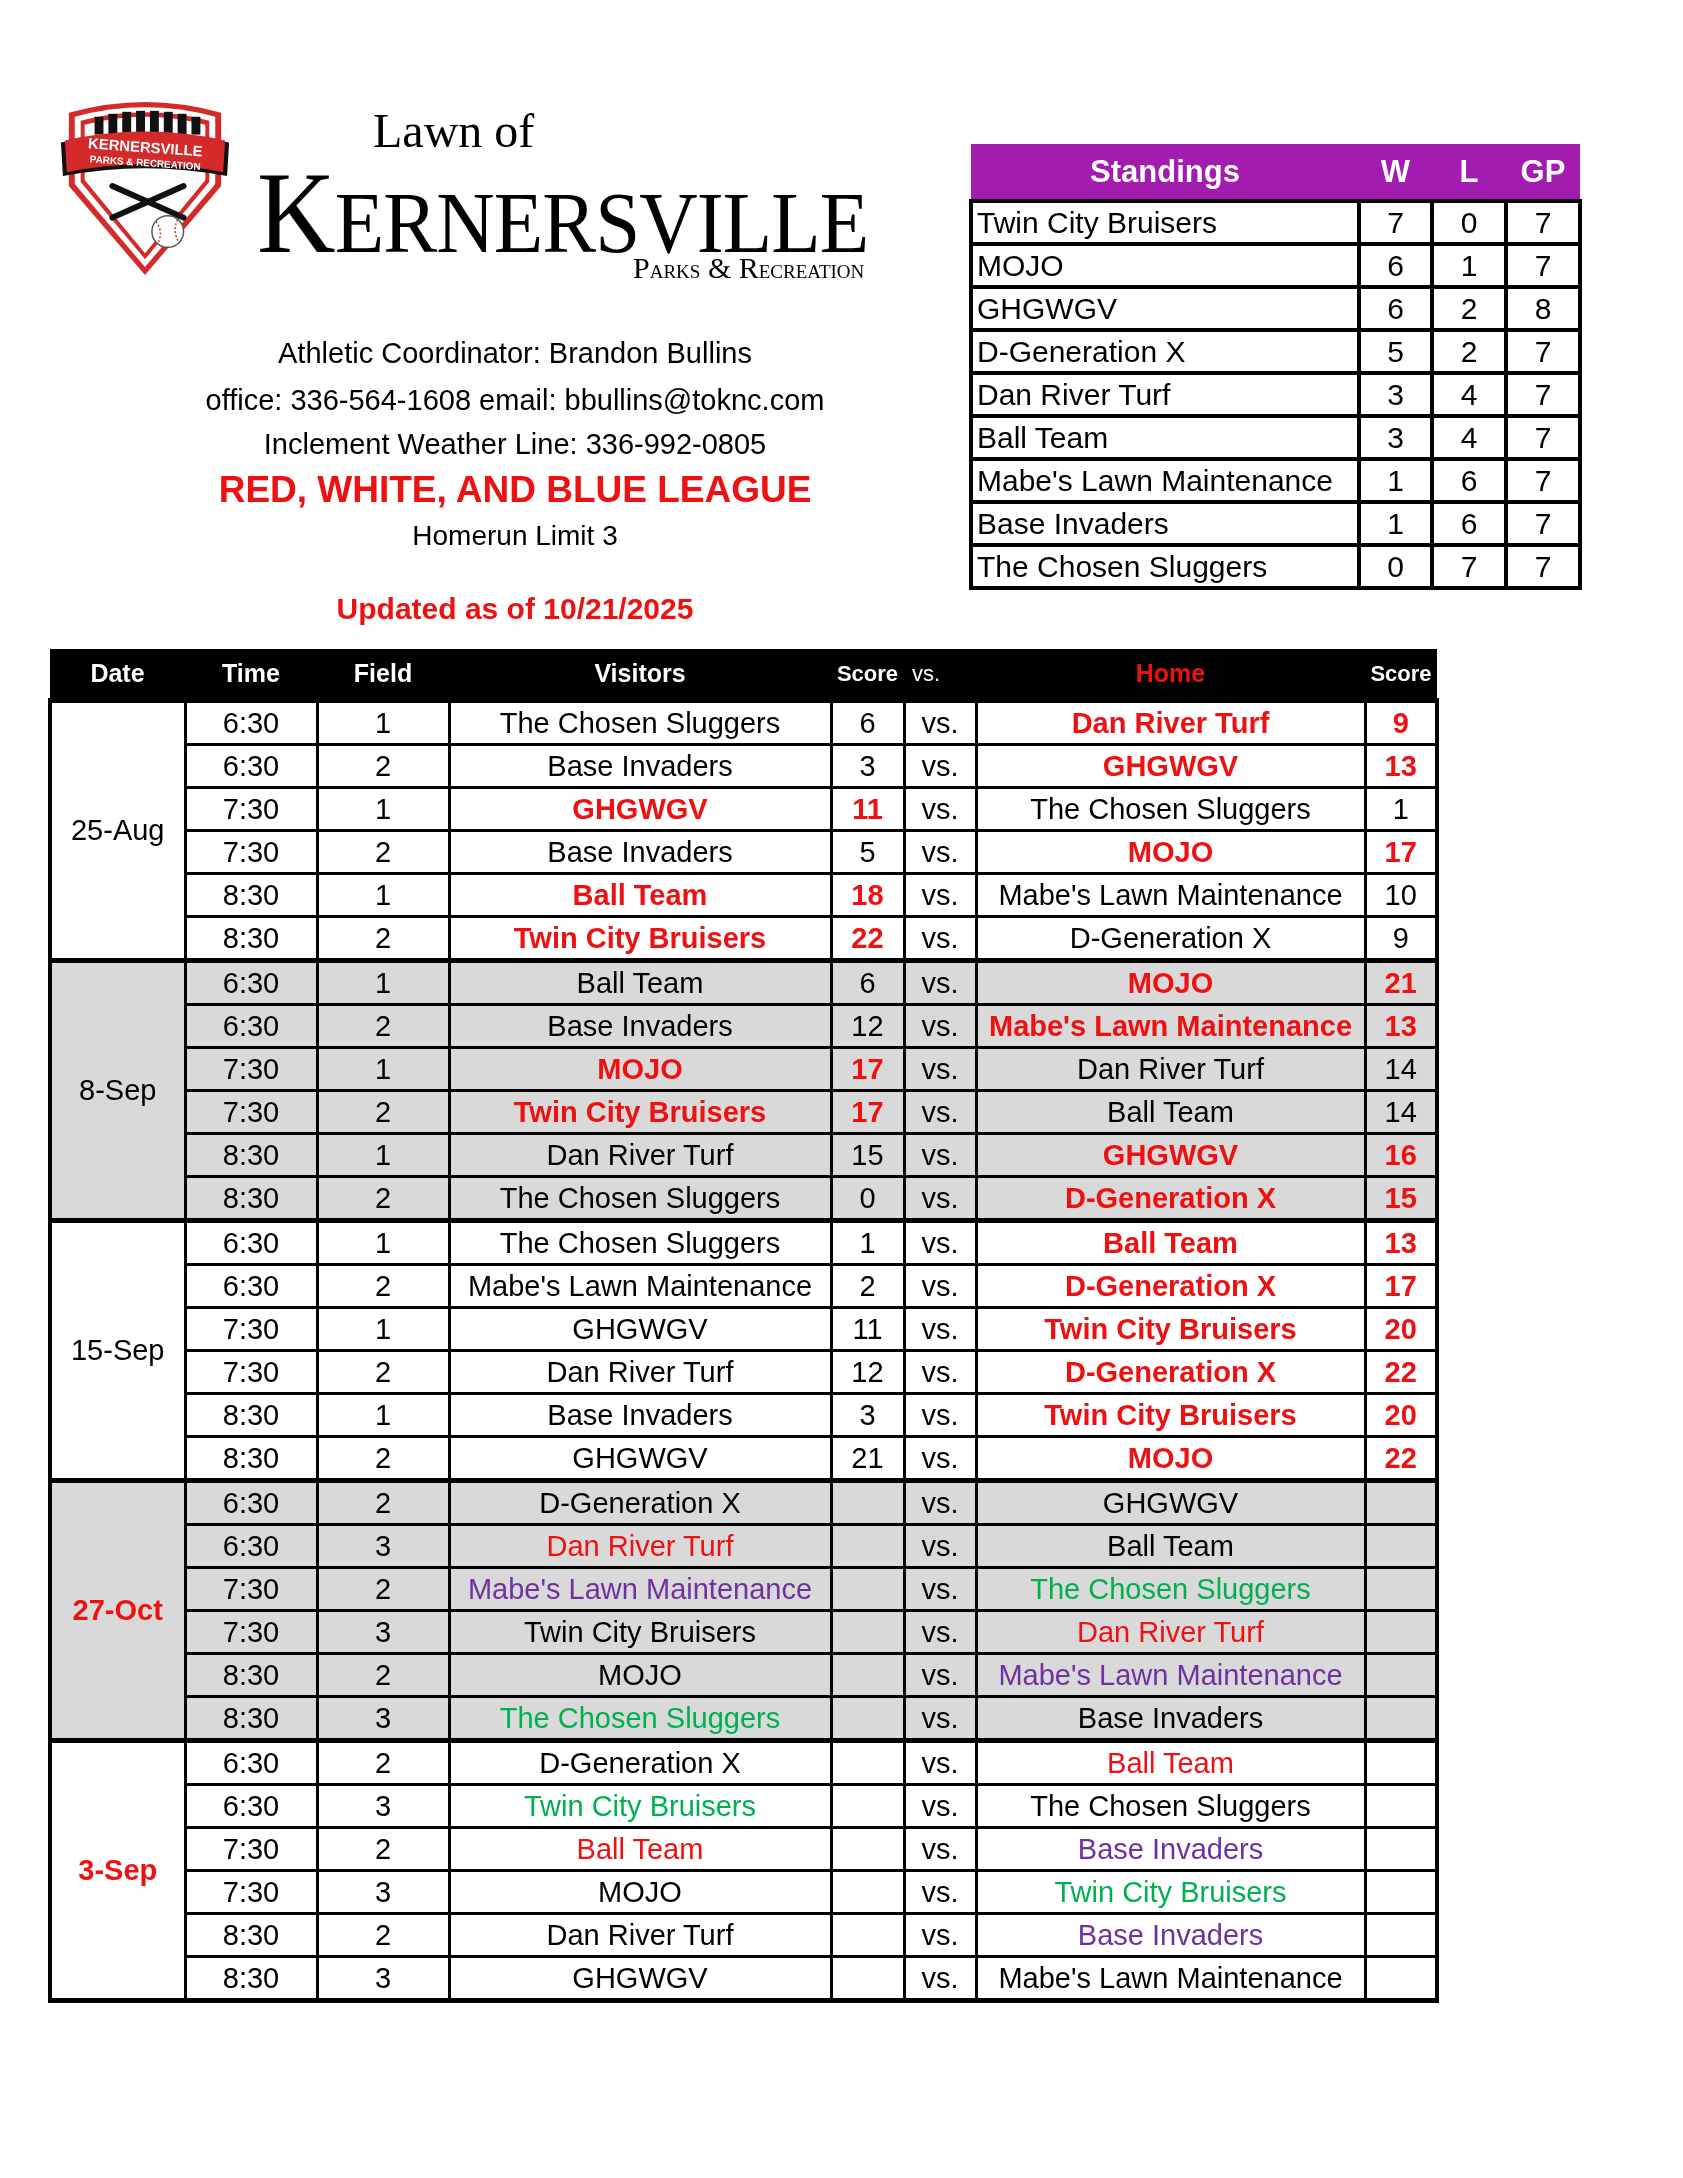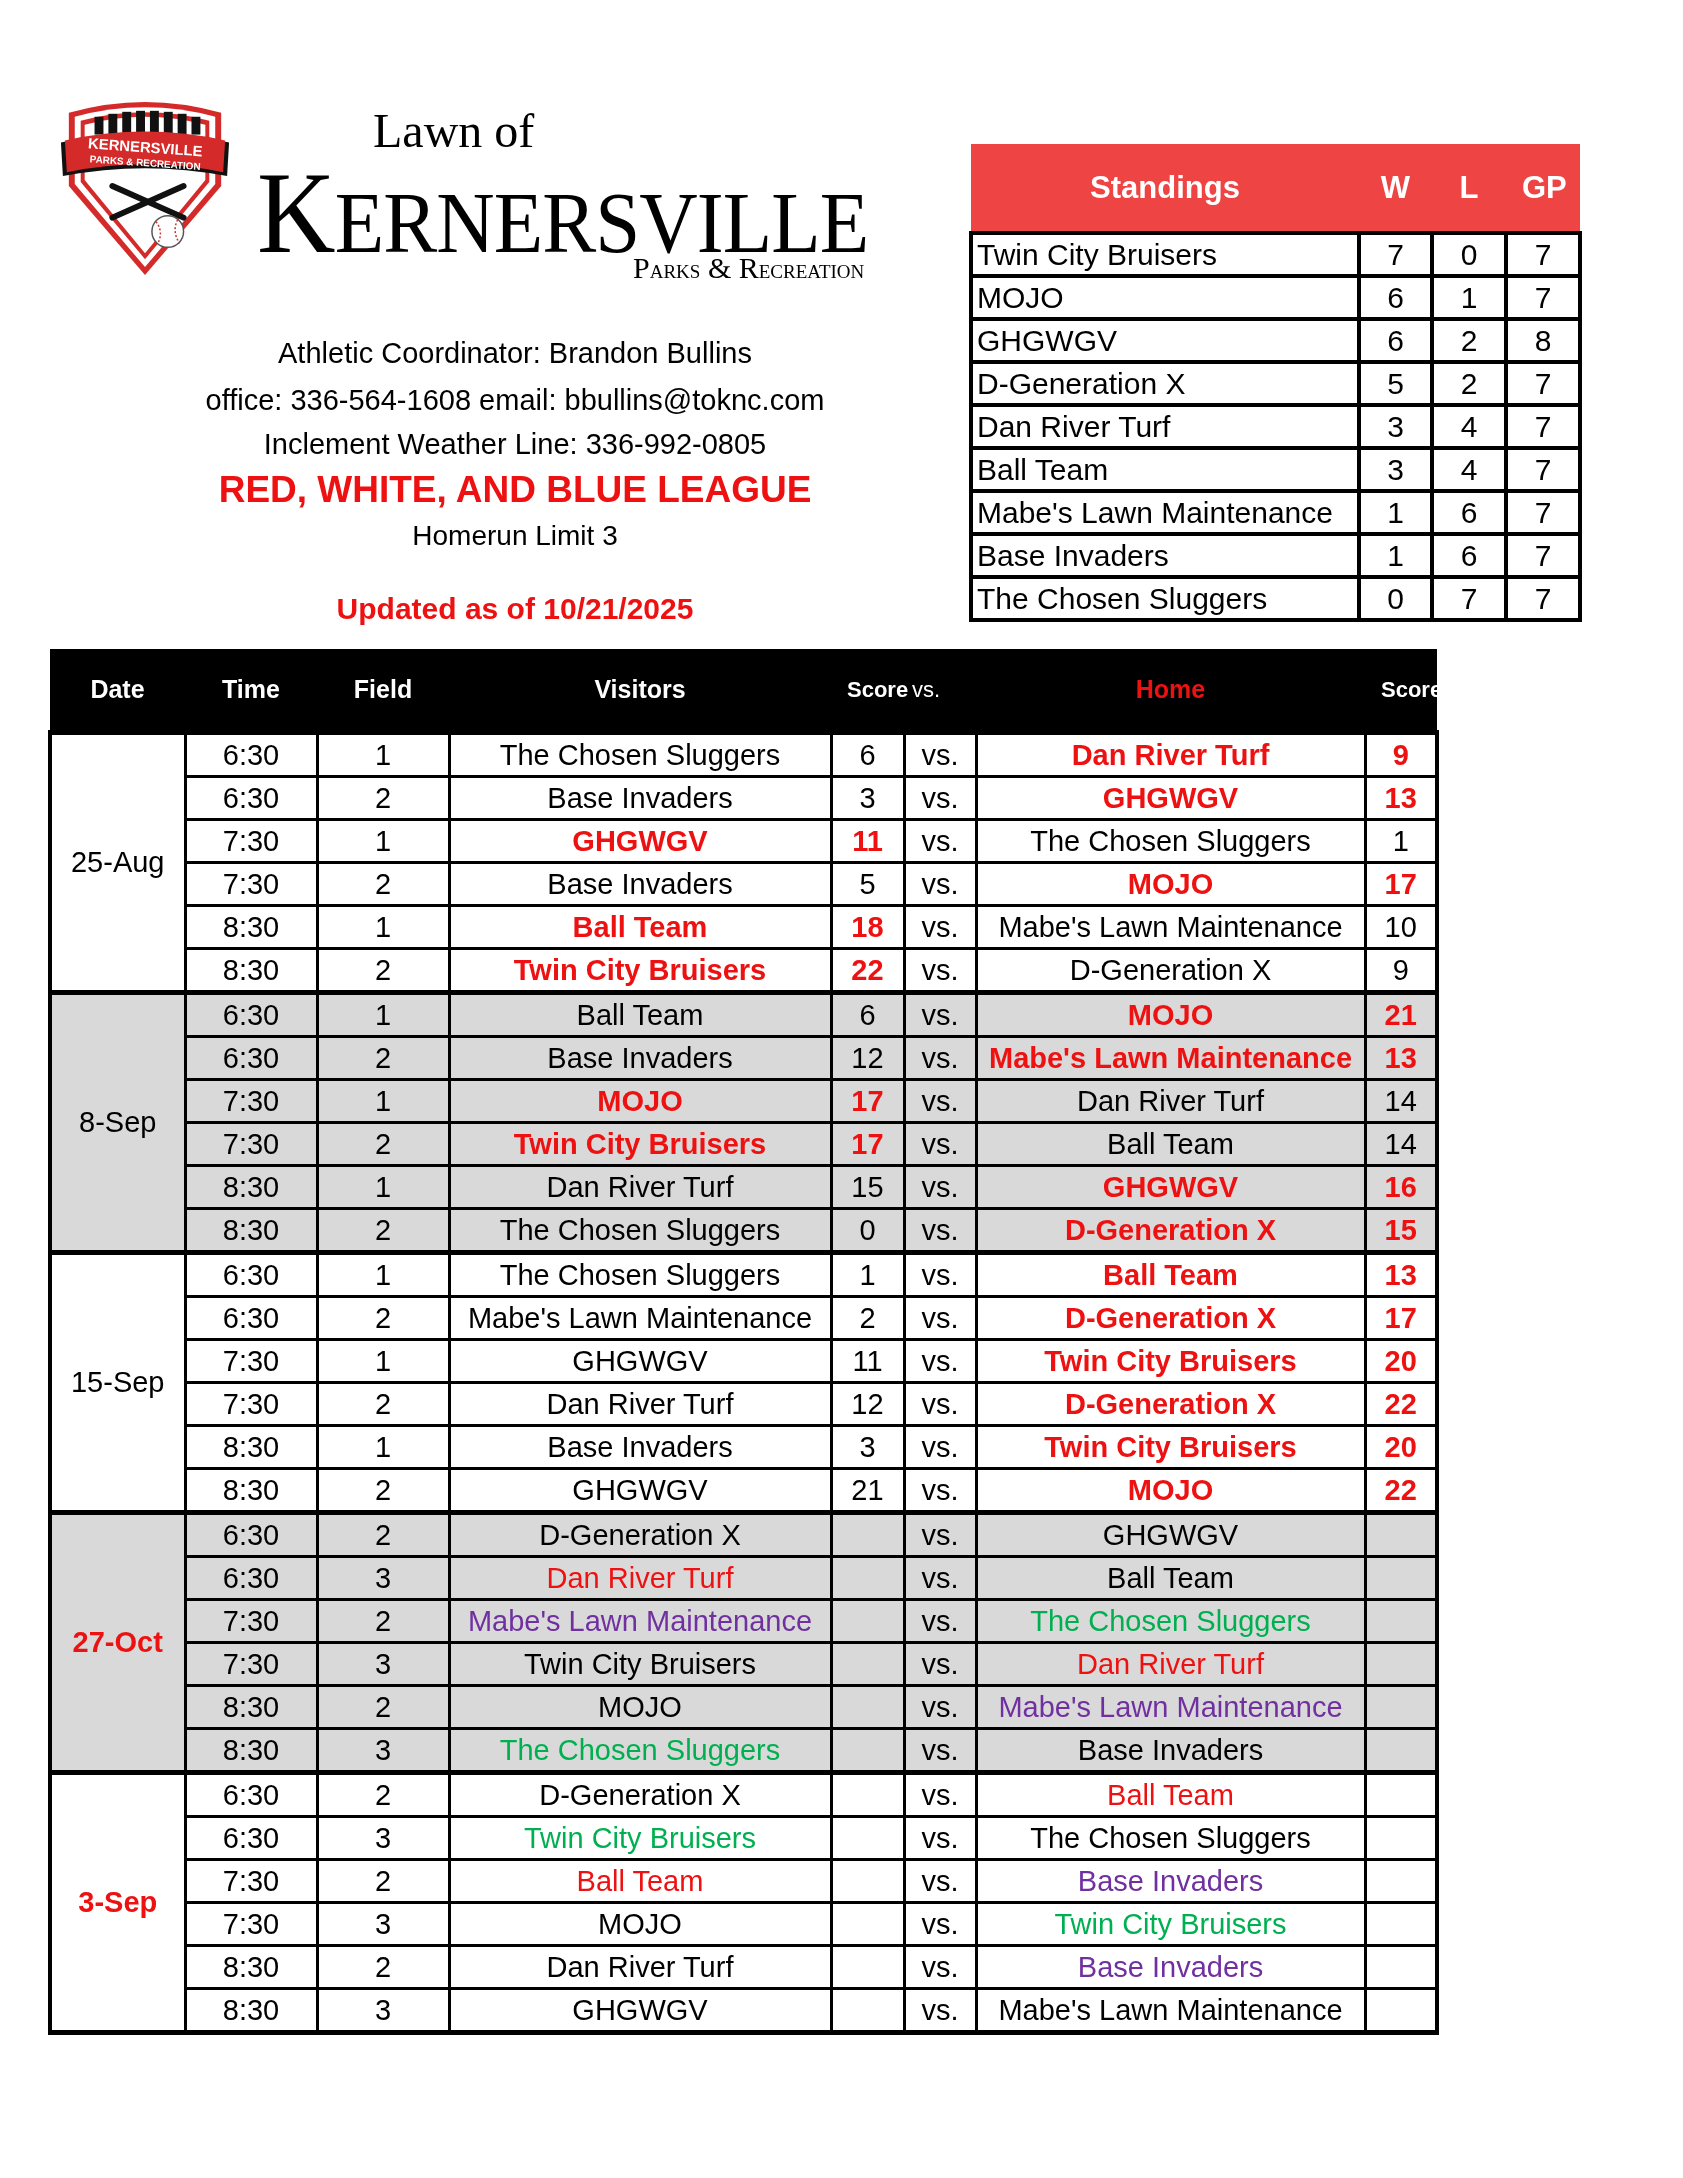--- a/index.html
+++ b/index.html
@@ -22,31 +22,31 @@
   .info { left:129px; width:772px; text-align:center; white-space:nowrap; line-height:1; }
   .info-1 { top:339px; font-size:29px; }
   .info-2 { top:386px; font-size:29px; }
   .info-3 { top:430px; font-size:29px; }
   .info-4 { top:471px; font-size:37px; font-weight:bold; color:#ee1111; }
   .info-5 { top:522px; font-size:28px; }
   .info-6 { top:594px; font-size:30px; font-weight:bold; color:#ee1111; }
 
   
   #standings { left:969px; top:144px; width:610px; border-collapse:collapse; table-layout:fixed; }
-  #standings th { background:#ef4444; color:#fff; font-size:31px; font-weight:bold; height:55px; padding:16px; text-align:center; }
+  #standings th { background:#a21caf; color:#fff; font-size:31px; font-weight:bold; height:55px; padding:0; text-align:center; }
   #standings td { border:4px solid #000; font-size:30px; height:39px; padding:0; text-align:center; }
   #standings td.name { text-align:left; padding-left:4px; white-space:nowrap; }
   #standings col.c-name { width:388px; }
   #standings col.c-w { width:73px; }
   #standings col.c-l { width:74px; }
   #standings col.c-gp { width:74px; }
 
   
   #schedule { left:48px; top:649px; width:1387px; border-collapse:collapse; table-layout:fixed; }
-  #schedule th { background:#000; color:#fff; font-weight:bold; font-size:25px; height:49px; padding:16px; text-align:center; white-space:nowrap; }
+  #schedule th { background:#000; color:#fff; font-weight:bold; font-size:25px; height:49px; padding:0; text-align:center; white-space:nowrap; }
   #schedule th.score-h { font-size:22px; }
   #schedule th.vs-h { font-size:22px; font-weight:normal; text-align:left; padding-left:8px; }
   #schedule th.home-h { color:#ee1111; }
   #schedule td { border:3px solid #000; height:40px; padding:0; text-align:center; font-size:29px; white-space:nowrap; overflow:hidden; }
   #schedule tr.grp-start td { border-top:5px solid #000; }
   #schedule td.date { font-size:29px; border-left:4px solid #000; }
   #schedule td.date.red { color:#ee1111; font-weight:bold; }
   #schedule td.last { border-right:4px solid #000; }
   #schedule tr.shade td { background:#d9d9d9; }
   #schedule tr.last-row td { border-bottom:5px solid #000; }

